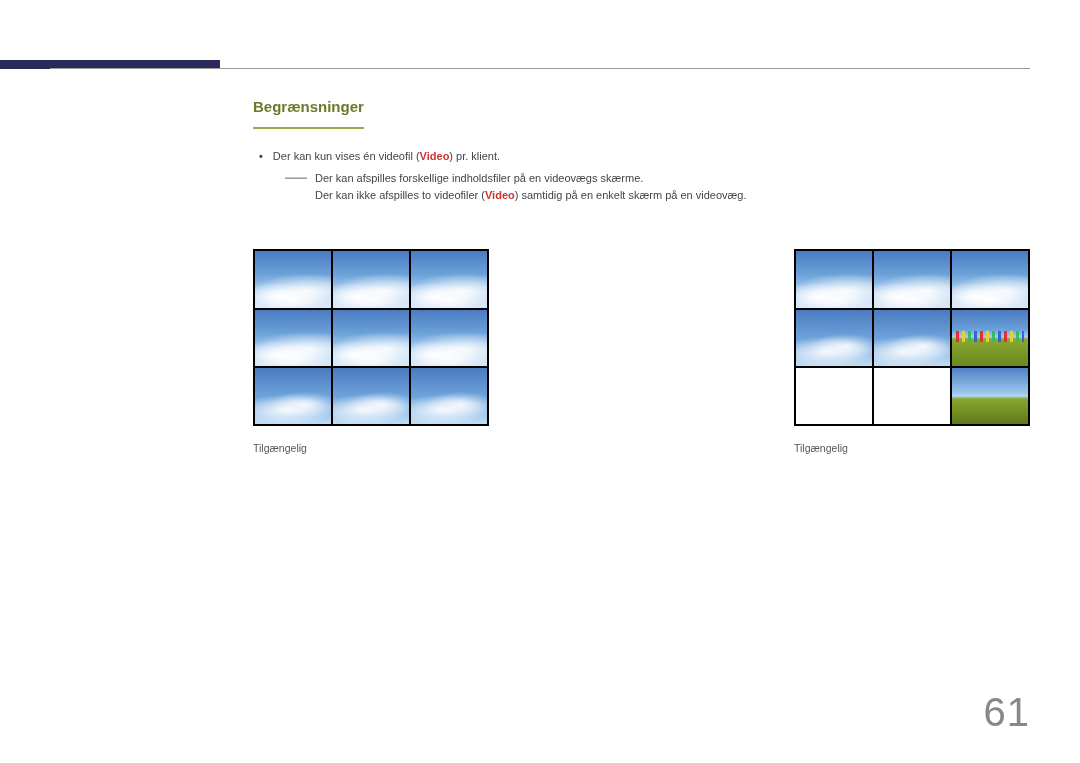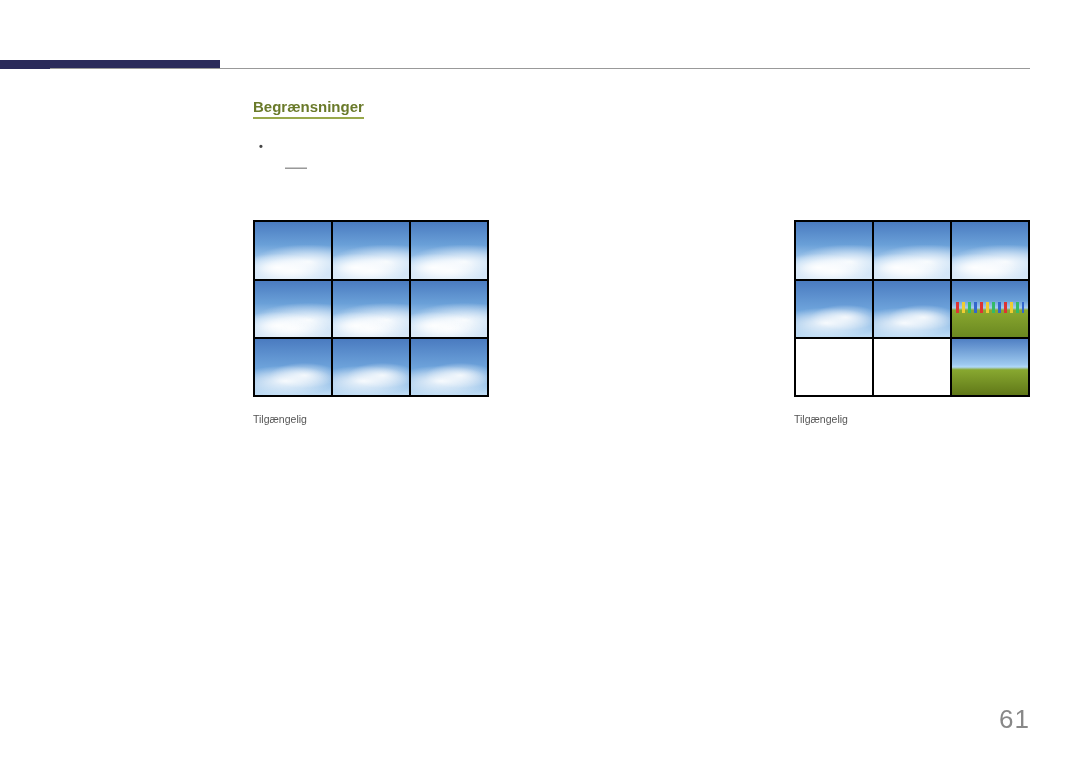--- a/index.html
+++ b/index.html
@@ -32,21 +32,21 @@
     left: 253px;
     right: 50px;
     top: 98px;
   }
   .section-title {
     font-size: 15px;
     font-weight: 700;
     color: #6a7a2a;
     border-bottom: 2px solid #98a84a;
     display: inline-block;
-    padding-bottom: 2px;
+    padding-bottom: 12px;
     margin-bottom: 14px;
   }
   .bullet-row {
     display: flex;
     font-size: 11px;
     color: #444;
     margin-top: 6px;
     margin-left: 6px;
     line-height: 1.4;
   }
@@ -113,41 +113,48 @@
   .field2 { background: linear-gradient(180deg,#5080c4 0%,#9cc8ee 45%,#b0d8f8 50%,#88a830 55%,#607818 100%); }
   .caption {
     font-size: 10.5px;
     color: #555;
     margin-top: 16px;
   }
   .page-number {
     position: absolute;
     right: 50px;
     bottom: 28px;
-    font-size: 26px;
+    font-size: 40px;
     color: #888;
     font-weight: 300;
     letter-spacing: 1px;
   }
 </style>
 </head>
 <body>
 
 <div class="accent-bar"></div>
 <div class="rule-line"></div>
 
 <div class="content">
   <div class="section-title">Begrænsninger</div>
 
   <div class="bullet-row">
     <span class="dot">•</span>
+    <span>
+      <span>Der kan kun vises én videofil (</span><span class="video-word">Video</span><span>) pr. klient.</span>
+    </span>
   </div>
 
   <div class="sub-row">
     <span class="bar">―</span>
+    <span>
+      <span>Der kan afspilles forskellige indholdsfiler på en videovægs skærme.</span><br>
+      <span>Der kan ikke afspilles to videofiler (</span><span class="video-word">Video</span><span>) samtidig på en enkelt skærm på en videovæg.</span>
+    </span>
   </div>
 
   <div class="diagrams">
 
     <div class="diagram-block">
       <div class="diagram">
         <div class="cell sky" style="left:0;top:0;width:33.33%;height:33.33%"></div>
         <div class="cell sky" style="left:33.33%;top:0;width:33.33%;height:33.33%"></div>
         <div class="cell sky" style="left:66.66%;top:0;width:33.34%;height:33.33%"></div>
         <div class="cell sky" style="left:0;top:33.33%;width:33.33%;height:33.33%"></div>

